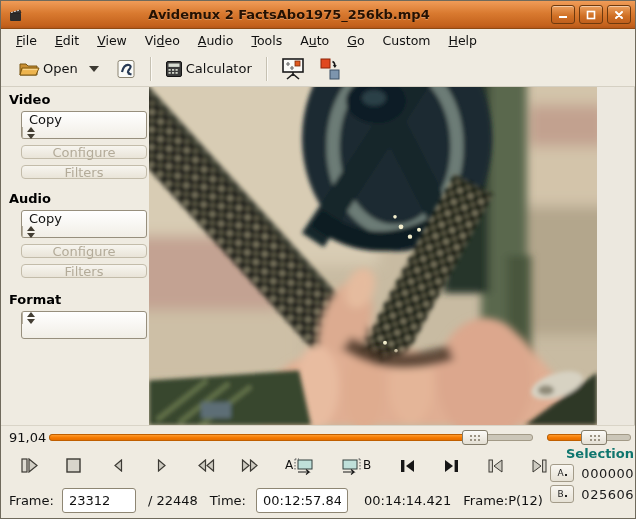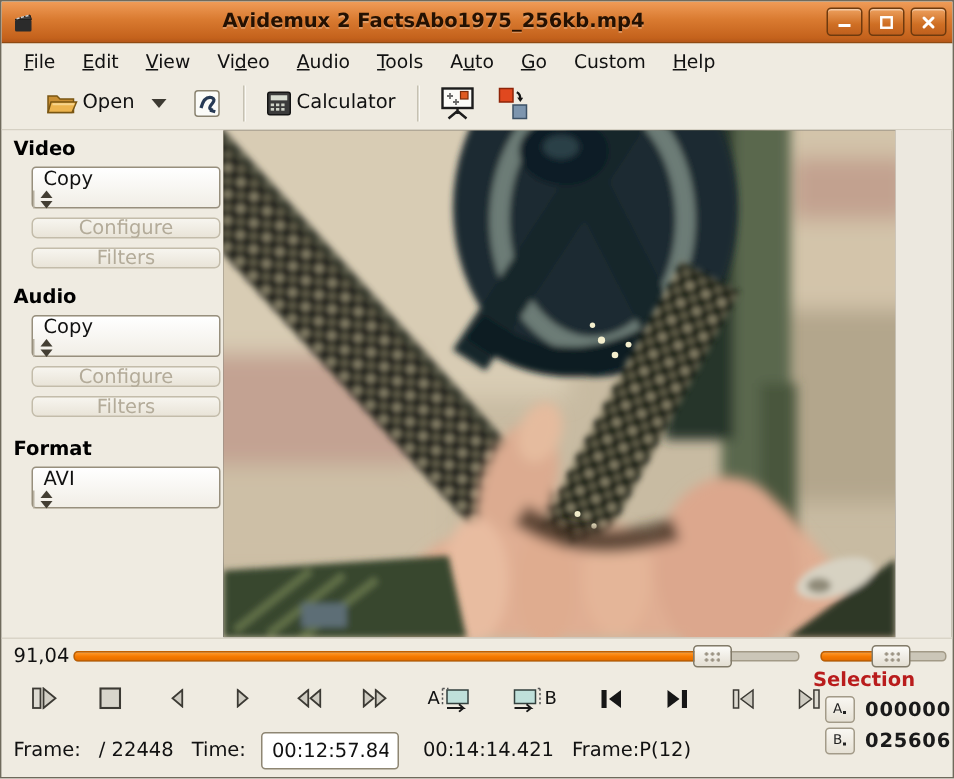--- a/index.html
+++ b/index.html
@@ -21,21 +21,21 @@
           box-shadow:inset 0 1px 0 rgba(255,255,255,.45); display:flex; align-items:center; justify-content:center; }
   .wbtn svg { display:block; }
 
   
   .menubar { height:22px; flex:0 0 22px; display:flex; align-items:center; padding-left:6px;
              background:#efebe1; }
   .menu-item { padding:2px 9px; font-size:12.5px; color:#111; cursor:default; }
   .mn { text-decoration:underline; }
 
   
-  .toolbar { height:36px; flex:0 0 36px; display:flex; align-items:center; padding-left:24px;
+  .toolbar { height:36px; flex:0 0 36px; display:flex; align-items:center; padding-left:12px;
              background:#efebe1; border-bottom:1px solid #d5d0c3; }
   .tbtn { display:flex; align-items:center; gap:3px; padding:3px 5px; border-radius:3px; color:#111;
           font-size:13px; }
   .tbtn svg { display:block; }
   .tb-sep { width:1px; height:24px; background:#c6c1b2; margin:0 9px; box-shadow:1px 0 0 #fbf9f4; }
   .dd-arrow { padding:3px 6px; }
 
   
   .main { flex:1 1 auto; display:flex; background:#efebe1; min-height:0; }
   .side { width:148px; flex:0 0 148px; padding-top:5px; }
@@ -101,27 +101,27 @@
   
   .status { height:36px; display:flex; align-items:center; padding-left:8px; font-size:13px; color:#111; }
   .entry { height:25px; border:1px solid #8e8673; border-radius:3px; background:#fff; font:13px "DejaVu Sans",sans-serif;
            padding:0 6px; outline:none; color:#111; }
   .frame-entry { width:74px; margin-left:8px; }
   .time-entry { width:92px; margin-left:10px; }
   .sl { margin-left:12px; white-space:nowrap; }
 
   
   .selection { position:absolute; top:20px; left:541px; width:92px; }
-  .sel-title { font-weight:bold; font-size:13px; color:#b91c1c; margin-bottom:3px; }
+  .sel-title { font-weight:bold; font-size:13px; color:#0f766e; margin-bottom:3px;text-align:right; }
   .sel-row { display:flex; align-items:center; margin:2px 0 3px 8px; }
   .sel-btn { width:27px; height:18px; border:1px solid #a39b89; border-radius:3px;
              background:linear-gradient(#f9f7f2,#e6e1d5); display:flex; align-items:center; justify-content:center;
              font-size:9px; color:#222; gap:1px; }
   .sel-btn .dotmark { width:2px; height:2px; background:#222; margin-top:4px; }
-  .sel-val { margin-left:7px; font-size:13px; letter-spacing:0.5px;font-weight:bold; }
+  .sel-val { margin-left:7px; font-size:13px; letter-spacing:0.5px; }
 </style>
 </head>
 <body>
 
 <div class="window">
 
   <div class="titlebar">
     <span class="app-icon">
       <svg width="16" height="16" viewBox="0 0 16 16">
         <rect x="2" y="6" width="11" height="8" rx="1" fill="#2b2b2b"></rect>
@@ -248,21 +248,20 @@
             <span class="tri-dn"></span>
           </span>
       </div>
       <div class="gbtn">Configure</div>
       <div class="gbtn">Filters</div>
 
 
       <div class="fmt-gap"></div>
       <div class="sec-label">Format</div>
       <div class="combo ctl">
-        <span class="combo-text">AVI</span>
         <span class="combo-spin">
             <span class="tri-up"></span>
             <span class="tri-dn"></span>
           </span>
       </div>
     </div>
 
     <div class="video-wrap">
       <svg viewBox="0 0 448 341" preserveAspectRatio="none">
         <defs>
@@ -437,20 +436,21 @@
       <span class="t-btn">
         <svg width="15" height="14" viewBox="0 0 15 14">
           <path d="M1 1 L9 7 L1 13 Z" fill="#cfccc2" stroke="#3c3a34" stroke-width="1"></path>
           <rect x="10.6" y="1" width="3.4" height="12" fill="#dedbd2" stroke="#3c3a34" stroke-width="1"></rect>
         </svg>
       </span>
     </div>
 
     <div class="status">
       <span>Frame:</span>
+      <input class="entry frame-entry" value="23312" style="">
       <span class="sl">/ 22448</span>
       <span class="sl">Time:</span>
       <input class="entry time-entry" value="00:12:57.844" style="">
       <span class="sl" style="margin-left:16px;">00:14:14.421</span>
       <span class="sl">Frame:P(12)</span>
     </div>
 
     <div class="selection">
       <div class="sel-title">Selection</div>
       <div class="sel-row">

